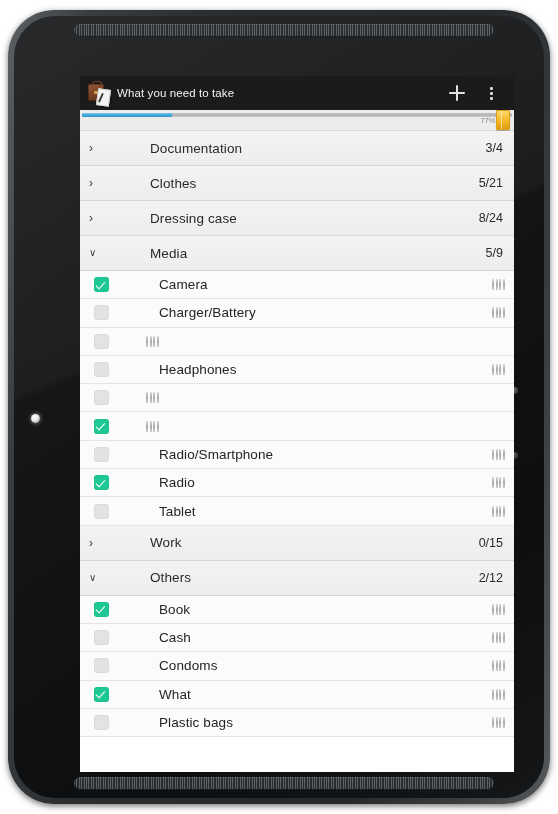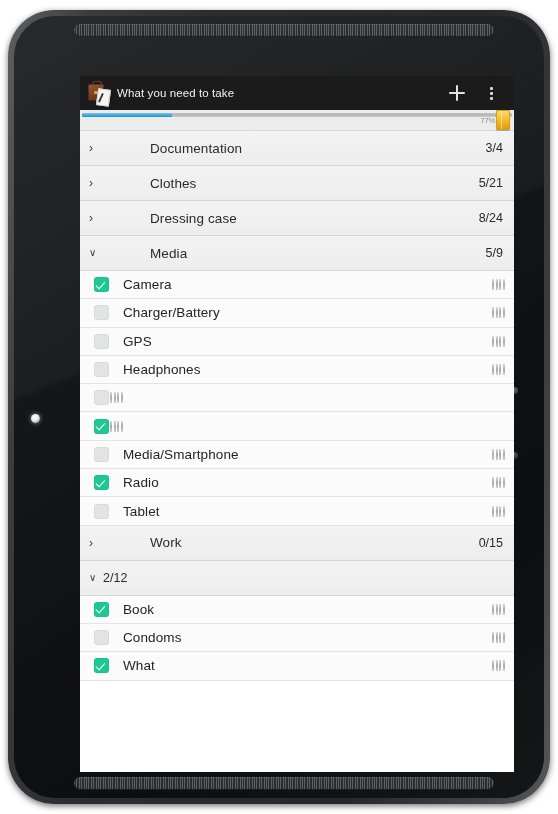--- a/index.html
+++ b/index.html
@@ -272,20 +272,21 @@
 
   .item-row {
     position: relative;
     height: 28.3px;
     display: flex;
     align-items: center;
     background: #fbfbfb;
     border-bottom: 1px solid #e4e4e4;
     padding: 0 9px 0 14px;
     box-sizing: border-box;
+    gap: 36px;
   }
   .checkbox {
     width: 15px;
     height: 15px;
     flex: 0 0 auto;
     border-radius: 3px;
     position: relative;
     background: #e2e4e4;
     box-shadow: inset 0 0 0 1px rgba(0,0,0,0.04);
   }
@@ -409,21 +410,20 @@
               <span class="item-name">Charger/Battery</span>
               <span class="grip">
                 <span></span>
                 <span></span>
                 <span></span>
                 <span></span>
               </span>
             </div>
             <div class="item-row">
               <span class="checkbox"></span>
-              <span class="item-name">GPS</span>
               <span class="grip">
                 <span></span>
                 <span></span>
                 <span></span>
                 <span></span>
               </span>
             </div>
             <div class="item-row">
               <span class="checkbox"></span>
               <span class="item-name">Headphones</span>
@@ -447,21 +447,21 @@
               <span class="checkbox checked"></span>
               <span class="grip">
                 <span></span>
                 <span></span>
                 <span></span>
                 <span></span>
               </span>
             </div>
             <div class="item-row">
               <span class="checkbox"></span>
-              <span class="item-name">Media/Smartphone</span>
+              <span class="item-name">Radio/Smartphone</span>
               <span class="grip">
                 <span></span>
                 <span></span>
                 <span></span>
                 <span></span>
               </span>
             </div>
             <div class="item-row">
               <span class="checkbox checked"></span>
               <span class="item-name">Radio</span>
@@ -482,45 +482,66 @@
                 <span></span>
               </span>
             </div>
             <div class="group-row">
               <span class="group-caret">›</span>
               <span class="group-name">Work</span>
               <span class="group-count">0/15</span>
             </div>
             <div class="group-row">
               <span class="group-caret open">∨</span>
+              <span class="group-name">Others</span>
               <span class="group-count">2/12</span>
             </div>
             <div class="item-row">
               <span class="checkbox checked"></span>
               <span class="item-name">Book</span>
               <span class="grip">
                 <span></span>
                 <span></span>
                 <span></span>
                 <span></span>
               </span>
             </div>
             <div class="item-row">
               <span class="checkbox"></span>
+              <span class="item-name">Cash</span>
+              <span class="grip">
+                <span></span>
+                <span></span>
+                <span></span>
+                <span></span>
+              </span>
+            </div>
+            <div class="item-row">
+              <span class="checkbox"></span>
               <span class="item-name">Condoms</span>
               <span class="grip">
                 <span></span>
                 <span></span>
                 <span></span>
                 <span></span>
               </span>
             </div>
             <div class="item-row">
               <span class="checkbox checked"></span>
               <span class="item-name">What</span>
+              <span class="grip">
+                <span></span>
+                <span></span>
+                <span></span>
+                <span></span>
+              </span>
+            </div>
+            <div class="item-row">
+              <span class="checkbox"></span>
+              <span class="item-name">Plastic bags</span>
               <span class="grip">
                 <span></span>
                 <span></span>
                 <span></span>
                 <span></span>
               </span>
             </div>
           </div>
         <div id="list-bottom-fill"></div>
       </div>

